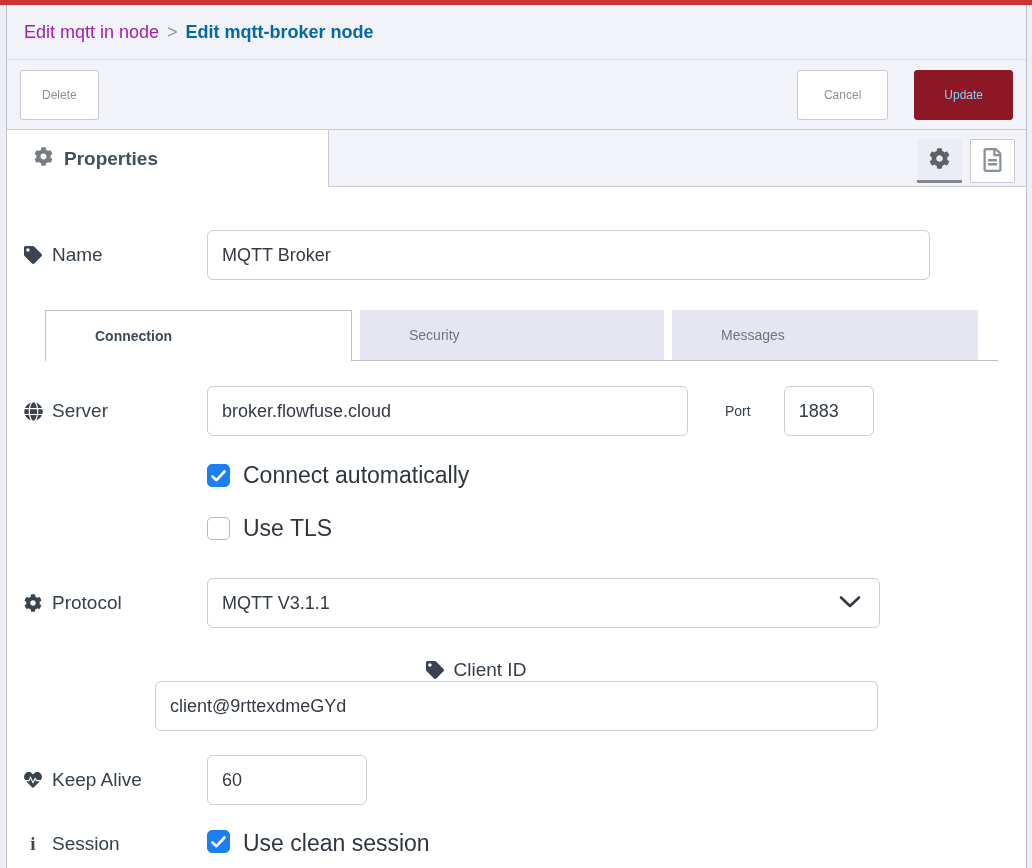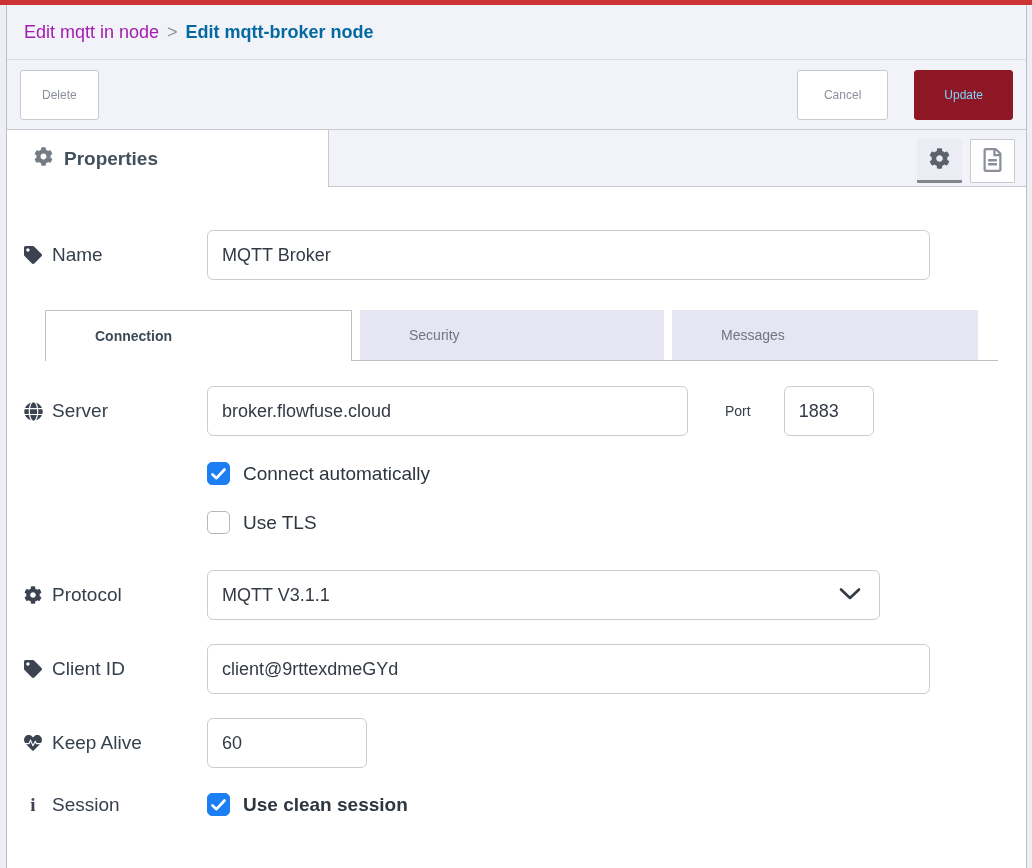--- a/index.html
+++ b/index.html
@@ -61,33 +61,33 @@
   .w-server { width:481px; }
   .port-label { font-size:14px; color:#36404c; margin-left:37px; }
   .w-port { width:90px; margin-left:33px; }
 
   .cb-row { margin-top:26px; margin-left:184px; display:flex; align-items:center; cursor:pointer; }
   .checkbox { width:23px; height:23px; border:1px solid #b6b6bc; border-radius:5px; background:#fff;
               display:flex; align-items:center; justify-content:center; flex:none; }
   .checkbox svg { display:none; }
   .checkbox.checked { background:#1b7ef2; border-color:#1b7ef2; }
   .checkbox.checked svg { display:block; }
-  .cb-label { font-size:19px; color:#2e3640; margin-left:13px; }
+  .cb-label { font-size:23px; color:#2e3640; margin-left:13px; }
 
   .row-protocol { margin-top:36px; }
   .select { position:relative; width:673px; height:50px; border:1px solid #ccccd4; border-radius:6px;
             display:flex; align-items:center; padding:0 14px; font-size:18px; color:#333a45;
             background:#fff; cursor:pointer; }
   .select .chevron { position:absolute; right:17px; top:15px; }
 
-  .row-client { margin-top:24px; }
+  .row-client { margin-top:31px;flex-direction:column; }
   .row-keepalive { margin-top:24px; }
   .w-keepalive { width:160px; }
   .row-session { margin-top:25px; padding-bottom:46px; }
-  .session-cb { display:flex; align-items:center; cursor:pointer;font-weight:bold; }
+  .session-cb { display:flex; align-items:flex-start; cursor:pointer; }
 
   .ic { fill:#3a434f; }
   .ic-gray { fill:#767c85; }
   .info-i { font-weight:bold; font-size:19px; color:#3a434f; font-family:"Liberation Serif","DejaVu Serif",serif; }
 </style>
 </head>
 <body>
 
 <div class="red-bar"></div>
 

